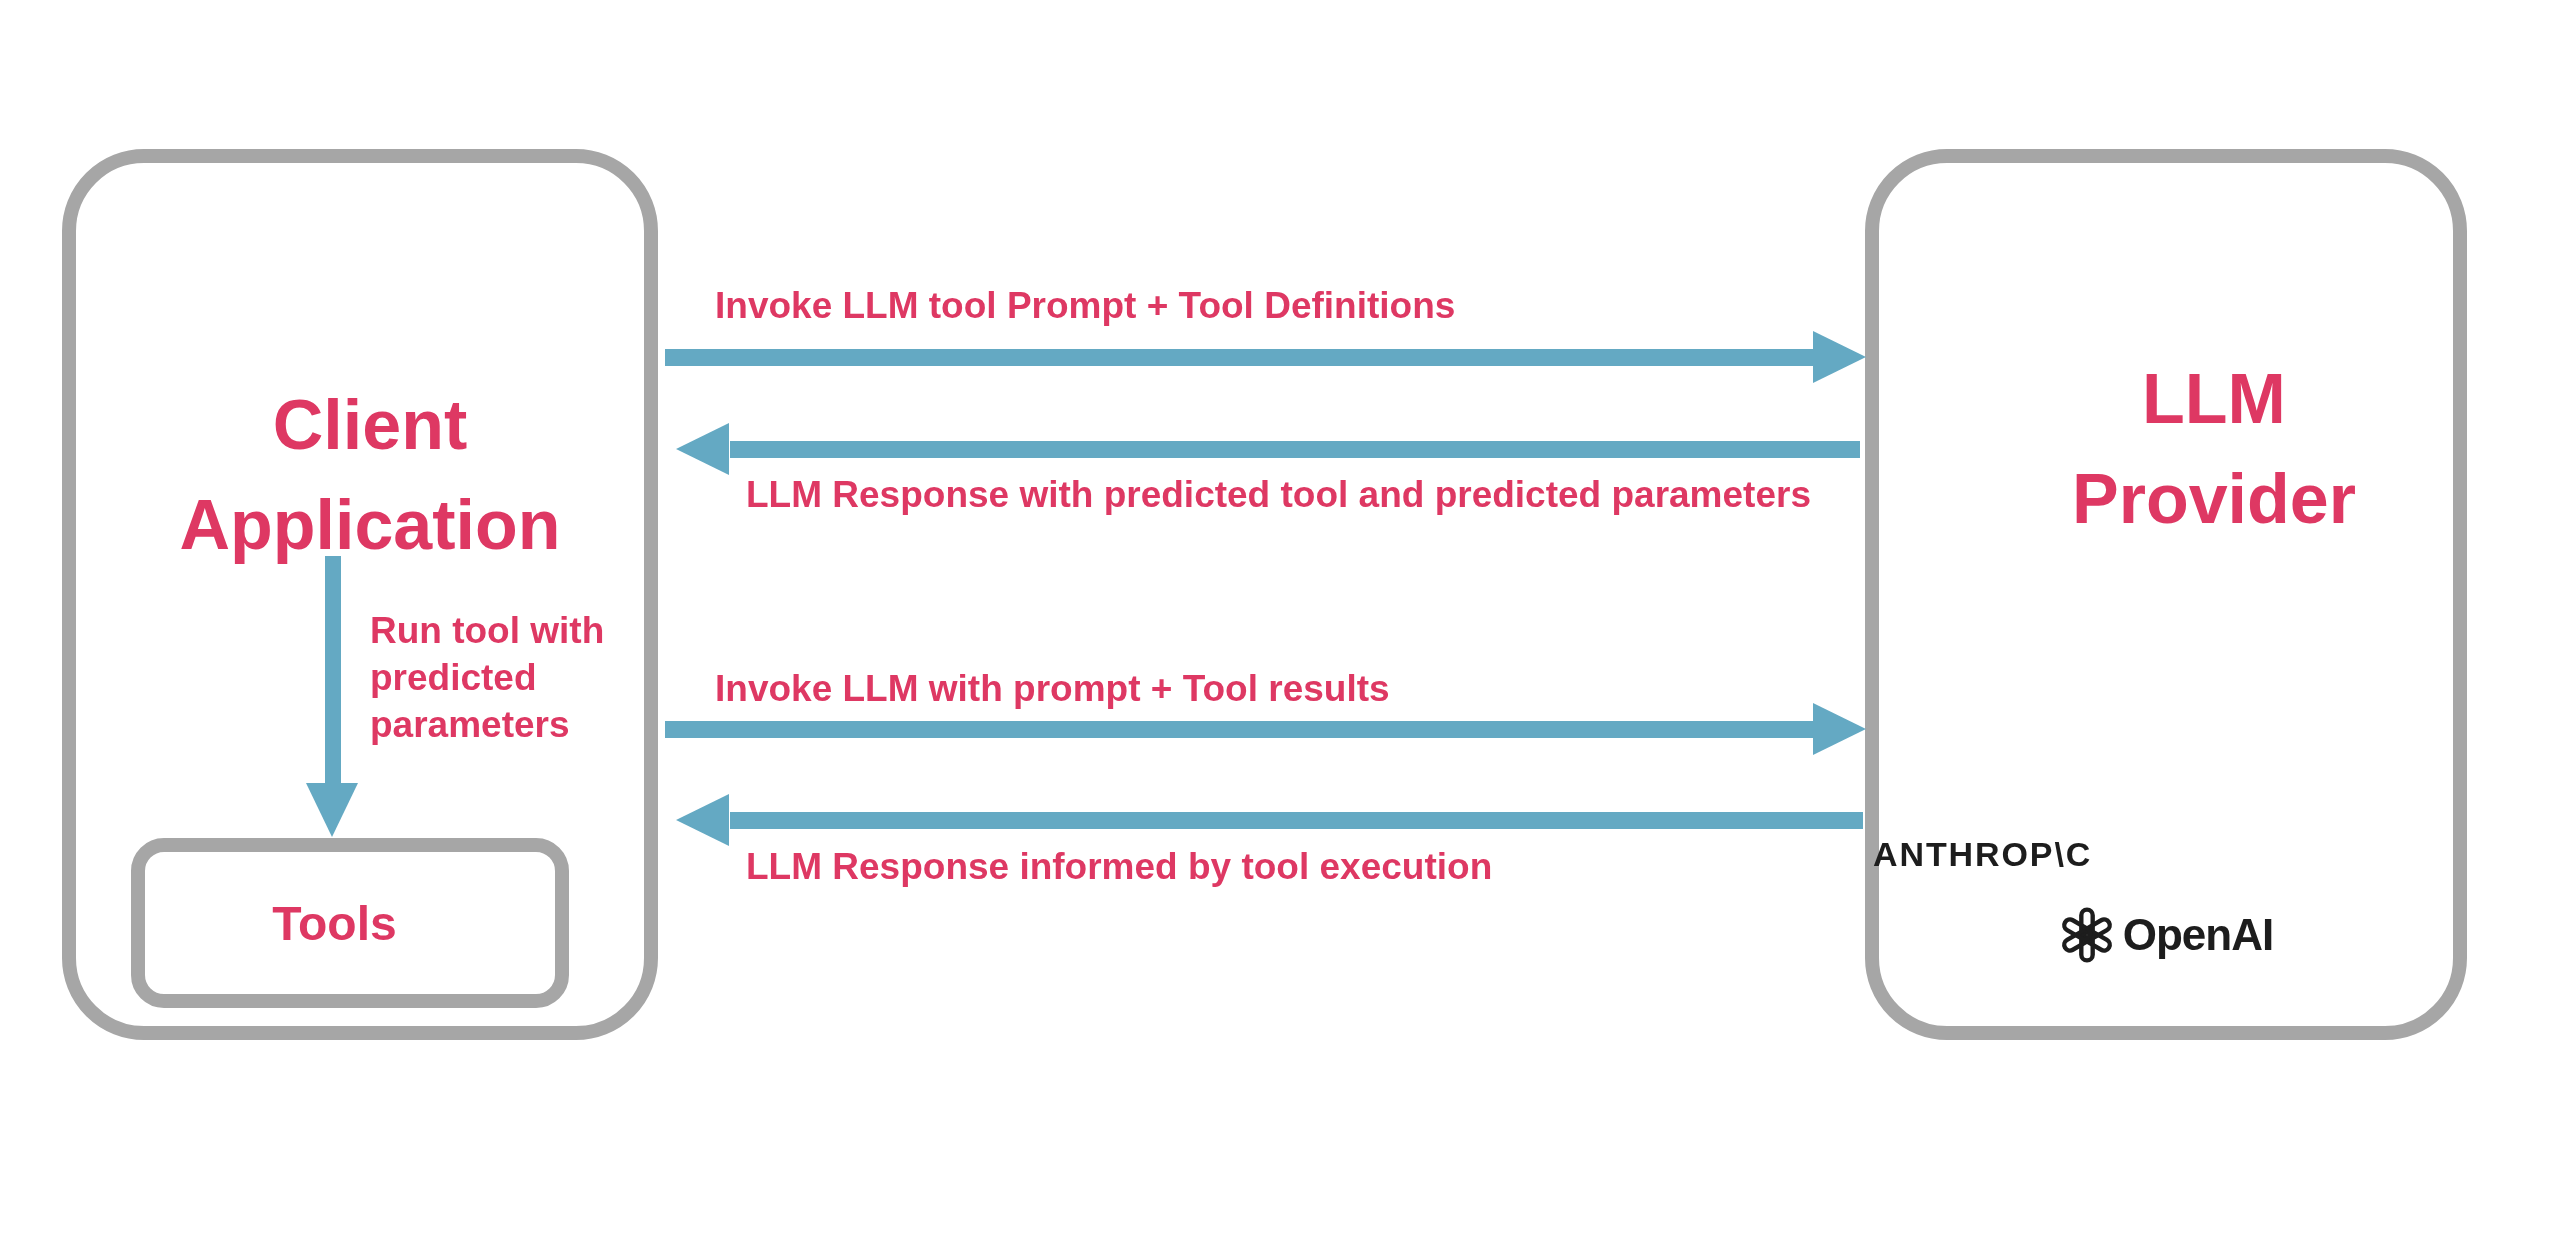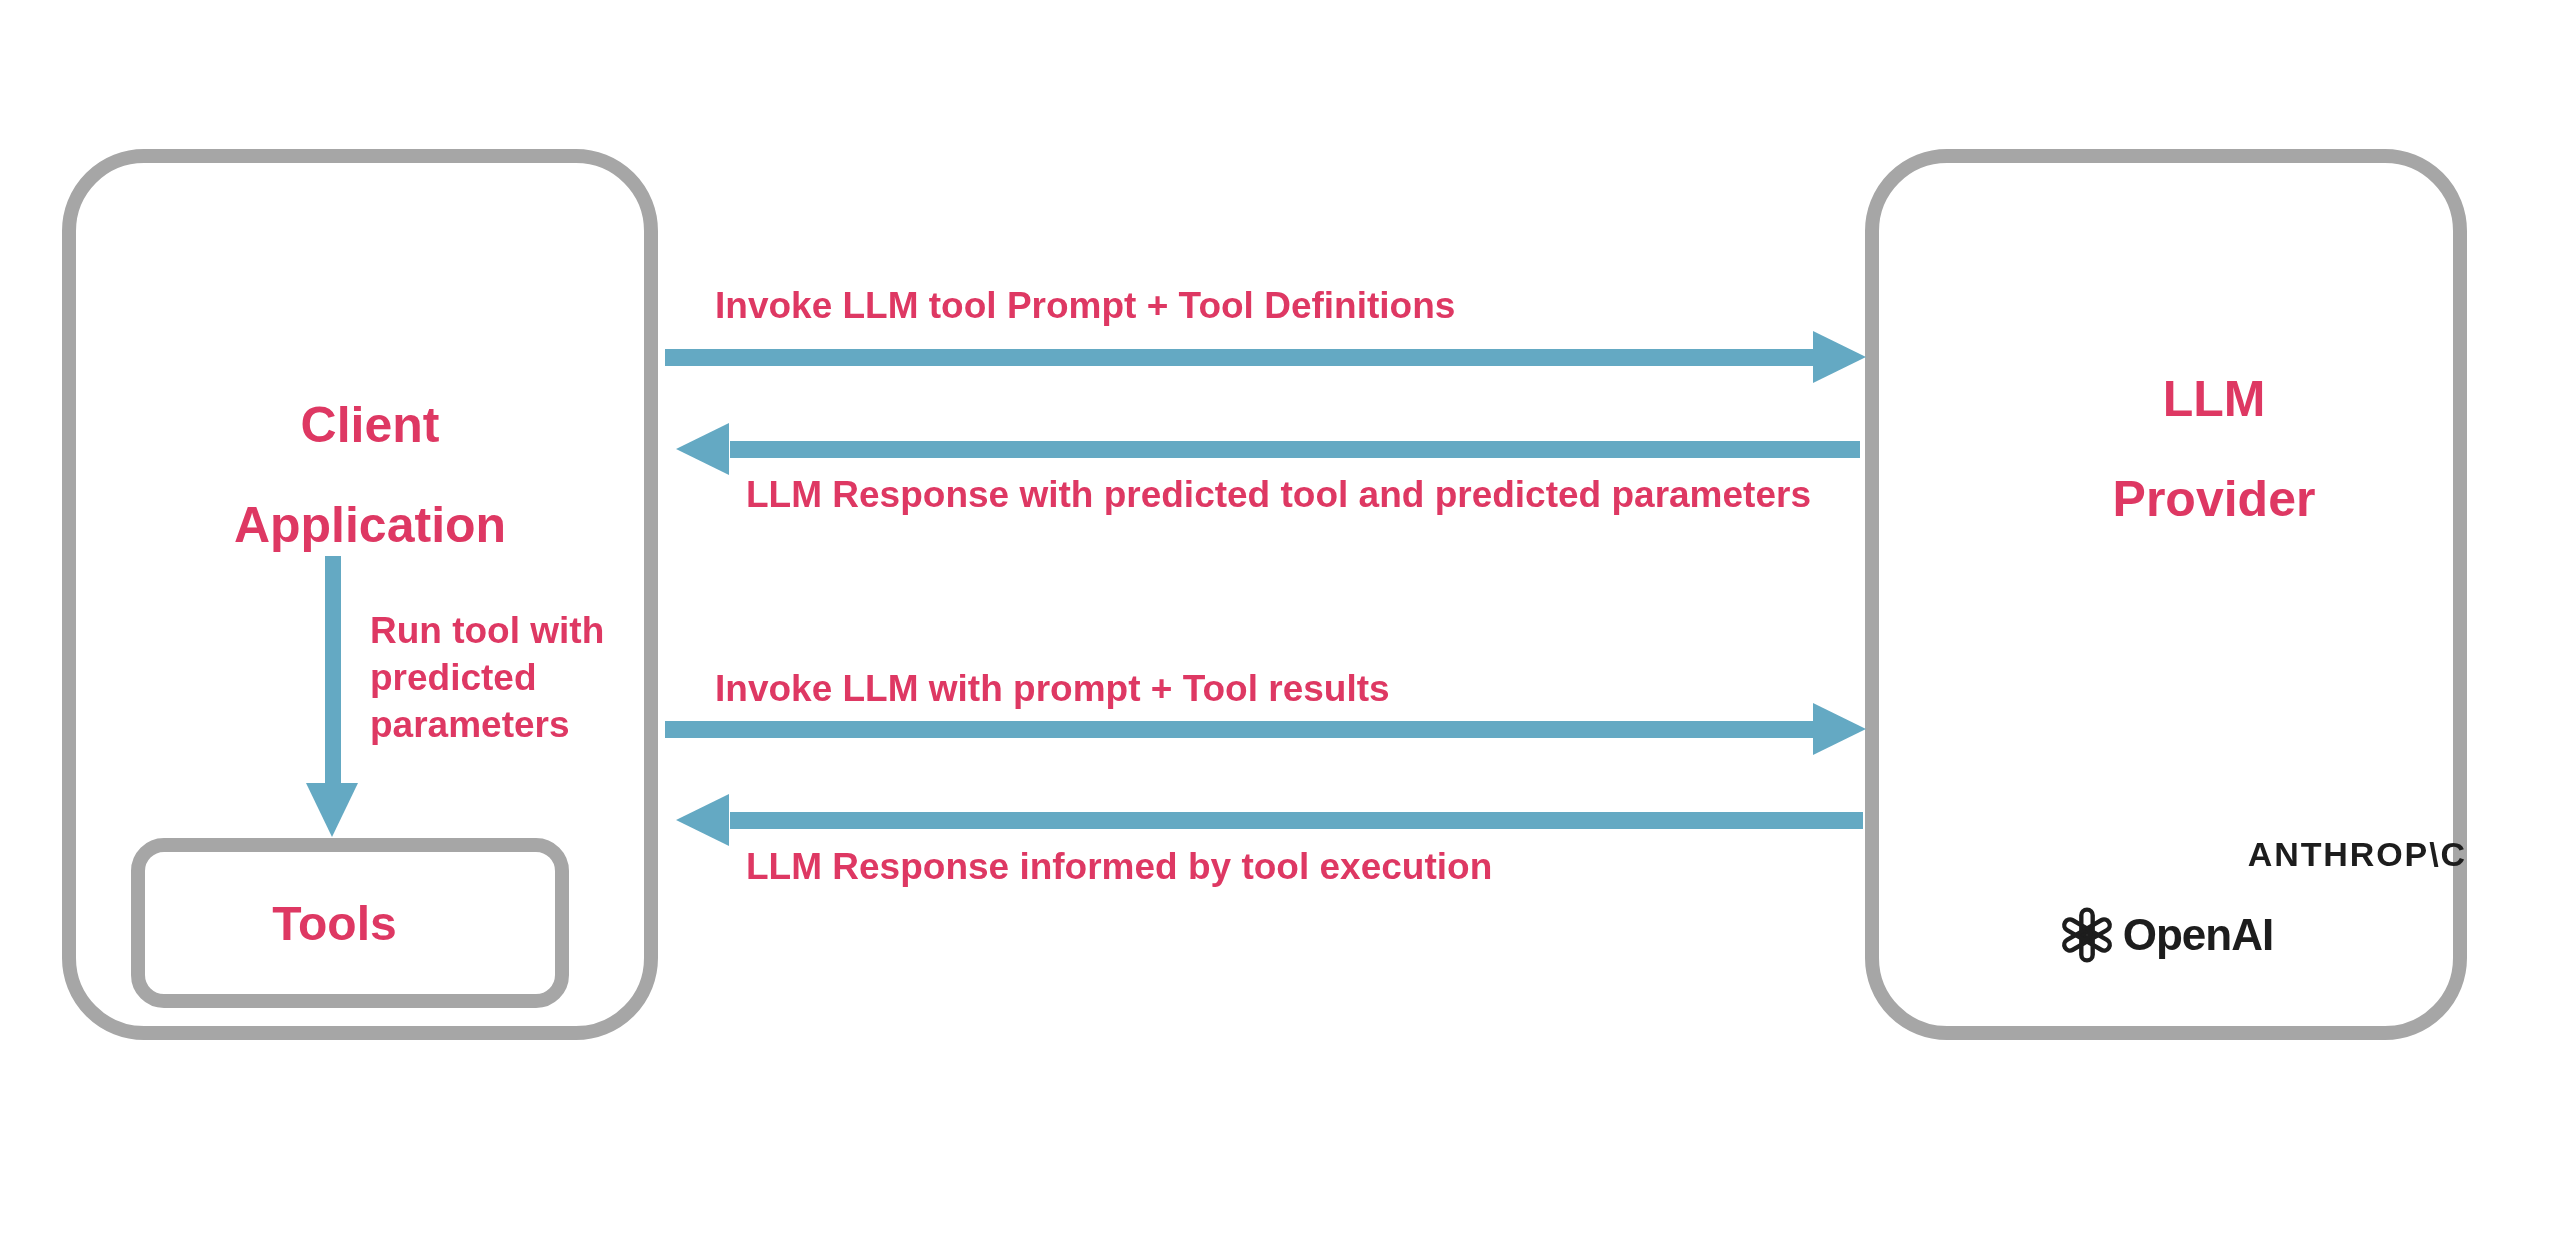--- a/index.html
+++ b/index.html
@@ -16,21 +16,21 @@
     border-radius:82px;
     background:#fff;
     box-sizing:border-box;
   }
   .client-box{left:62px;top:149px;width:596px;height:891px;}
   .llm-box{left:1865px;top:149px;width:602px;height:891px;}
   .tools-box{left:131px;top:838px;width:438px;height:170px;border-radius:33px;}
   .big-title{
     position:absolute;
     text-align:center;
-    font-size:50px;font-weight:700;
+    font-size:70px;font-weight:700;
     line-height:100px;
     color:var(--accent-pink,#de3863);
     letter-spacing:0px;
   }
   .client-title{left:72px;top:375px;width:596px;}
   .llm-title{left:1865px;top:349px;width:698px;}
   .arrow-label{
     position:absolute;
     font-size:37px;font-weight:700;
     color:var(--accent-pink,#de3863);
@@ -72,24 +72,25 @@
   
   .a4-shaft{left:730px;top:812px;width:1133px;height:17.4px;}
   .a4-head{left:676px;top:794px;border-top:26px solid transparent;border-bottom:26px solid transparent;border-right:53px solid var(--arrow-blue,#64a9c3);}
   .lbl4{left:746px;top:845px;}
   
   .v-shaft{left:325px;top:556px;width:16.4px;height:228px;}
   .v-head{left:306px;top:783px;border-left:26px solid transparent;border-right:26px solid transparent;border-top:54px solid var(--arrow-blue,#64a9c3);}
   
   .anthropic-logo{
     position:absolute;left:1865px;top:835px;width:602px;
-    text-align:right;
+    text-align:left;
     font-size:34px;font-weight:700;letter-spacing:1.9px;
     color:var(--logo-black,#1d1d1d);
     white-space:pre;
+    padding-left:8px;
   }
   .openai-row{
     position:absolute;left:1865px;top:905px;width:602px;height:60px;
     display:flex;align-items:center;justify-content:center;gap:8px;
   }
   .openai-word{
     font-size:44px;font-weight:700;letter-spacing:-1px;
     color:var(--logo-black,#1d1d1d);
   }
 </style>

